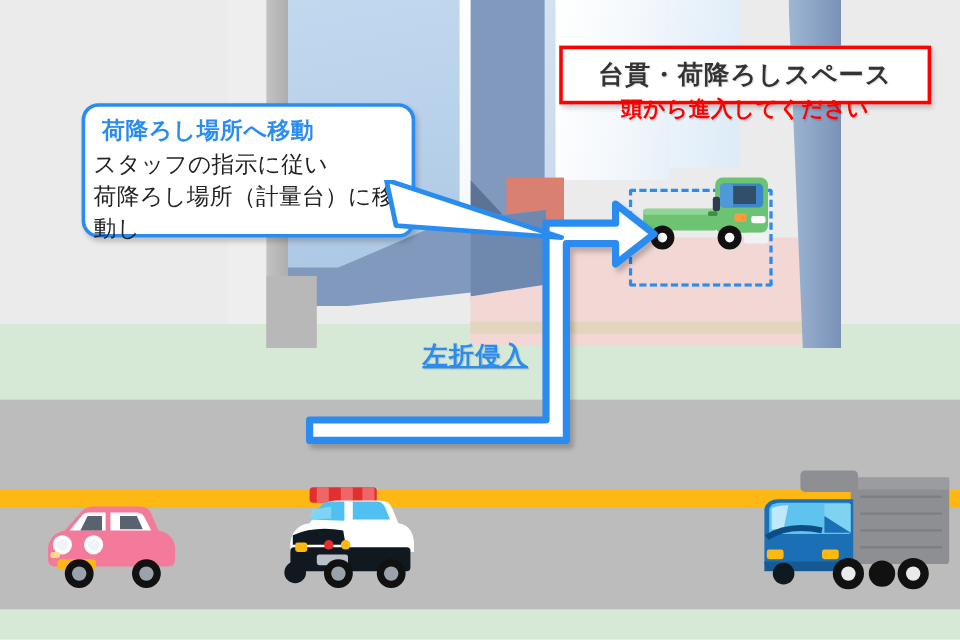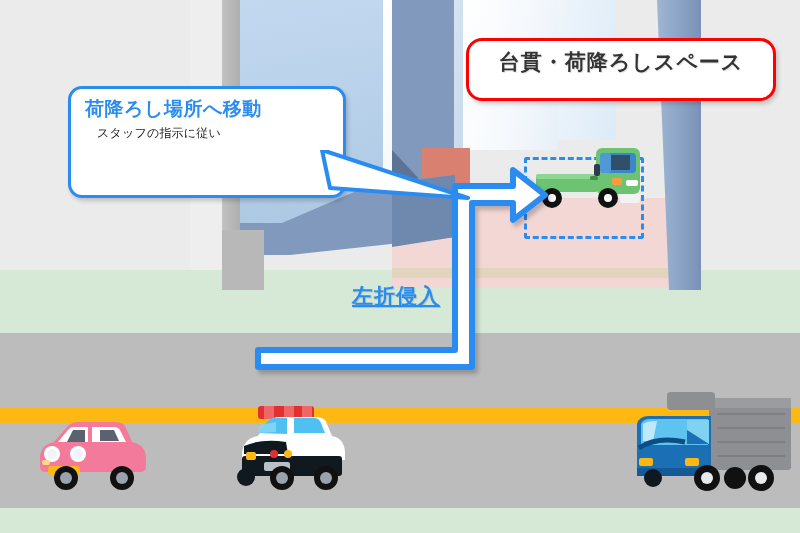--- a/index.html
+++ b/index.html
@@ -63,24 +63,24 @@
     border:3px dashed #2b8cf0;border-radius:3px;box-sizing:border-box;}
 
   
   .arrow-svg{position:absolute;left:0;top:0;width:800px;height:533px;pointer-events:none;}
 
   
   .callout-blue{position:absolute;left:68px;top:86px;width:278px;height:112px;
     background:#ffffff;border:3px solid #2b8cf0;border-radius:14px;box-sizing:border-box;
     box-shadow:2px 3px 4px rgba(0,0,0,.18);}
   .cb-title{color:#2b8cf0;font-weight:bold;font-size:19px;margin:7px 0 3px 14px;letter-spacing:.5px;}
-  .cb-line{color:#222;font-size:12px;margin-left:26px;line-height:1.42;letter-spacing:.2px;}
-
-  .callout-red{position:absolute;left:466px;top:38px;width:310px;height:63px;
-    background:#ffffff;border:3.5px solid #ff0000;border-radius:16px;box-sizing:border-box;
+  .cb-line{color:#222;font-size:19px;margin-left:7px;line-height:1.42;letter-spacing:.2px;}
+
+  .callout-red{position:absolute;left:466px;top:38px;width:310px;height:49px;
+    background:#ffffff;border:3.5px solid #ff0000;border-radius:0;box-sizing:border-box;
     box-shadow:2px 3px 4px rgba(0,0,0,.18);text-align:center;}
   .cr-title{color:#333;font-weight:bold;font-size:21px;margin-top:7px;letter-spacing:1px;
     text-shadow:1px 1px 1px rgba(0,0,0,.12);}
   .cr-sub{color:#ff0000;font-weight:bold;font-size:18px;margin-top:3px;letter-spacing:.5px;
     text-shadow:1px 1px 1px rgba(0,0,0,.12);}
 
   .label-turn{position:absolute;left:352px;top:282px;color:#2b8cf0;font-weight:bold;
     font-size:21px;letter-spacing:1px;text-shadow:1px 1px 1px rgba(0,0,0,.15);text-decoration:underline;}
 
   .veh{position:absolute;}
@@ -152,28 +152,30 @@
                L513 203
                L472 203
                L472 367
                L258 367 Z" fill="#ffffff" stroke="#2b8cf0" stroke-width="6" stroke-linejoin="round"></path>
     </g>
   </svg>
 
   <div class="callout-blue">
     <div class="cb-title">荷降ろし場所へ移動</div>
     <div class="cb-line">スタッフの指示に従い</div>
+    <div class="cb-line">荷降ろし場所（計量台）に移動し</div>
   </div>
 
   <svg style="position:absolute;left:320px;top:150px;" width="150" height="60" viewBox="0 0 150 60">
     <path d="M2 0 L148 48 L10 38 Z" fill="#ffffff" stroke="#2b8cf0" stroke-width="4" stroke-linejoin="round"></path>
   </svg>
 
   <div class="callout-red">
     <div class="cr-title">台貫・荷降ろしスペース</div>
+    <div class="cr-sub">頭から進入してください</div>
   </div>
 
   <div class="label-turn">左折侵入</div>
 
   <svg class="veh" style="left:18px;top:412px;" width="130" height="82" viewBox="0 0 130 82">
     <path d="M22 44 q2 -12 14 -14 l14 -16 q4 -4 10 -4 h38 q8 0 10 6 l6 14 q12 2 14 14 v10 q0 6 -6 6 H28 q-6 0 -6 -6 Z" fill="#f37a9b"></path>
     <path d="M40 30 l10 -12 q2 -3 6 -3 h14 v15 Z" fill="#ffffff"></path>
     <path d="M74 15 h22 q5 0 7 5 l5 10 H74 Z" fill="#ffffff"></path>
     <path d="M55 18 h12 v12 h-18 Z" fill="#2f3b4a" opacity=".8"></path>
     <path d="M82 18 h14 l5 11 H82 Z" fill="#2f3b4a" opacity=".8"></path>

